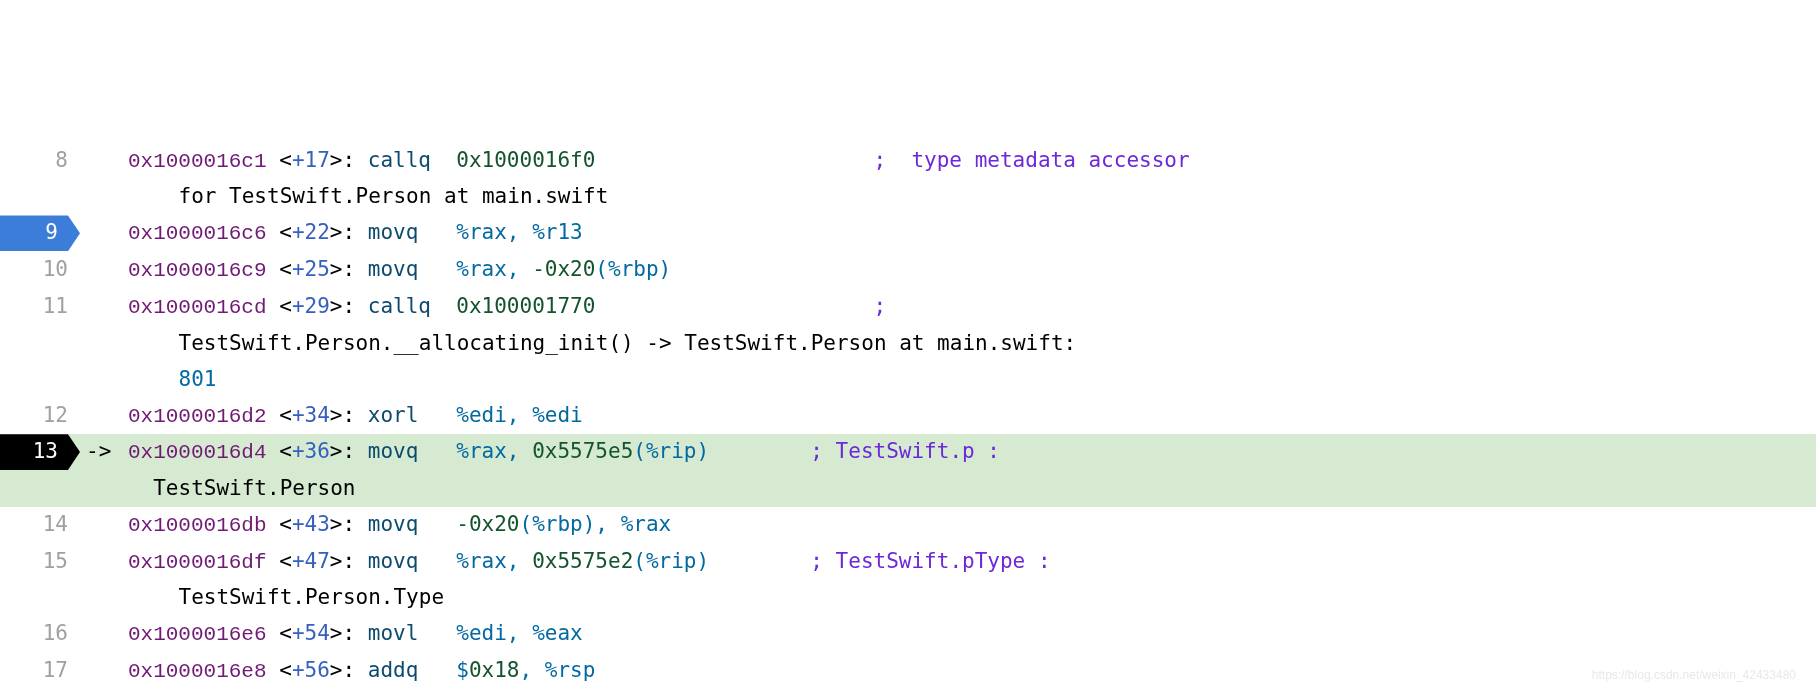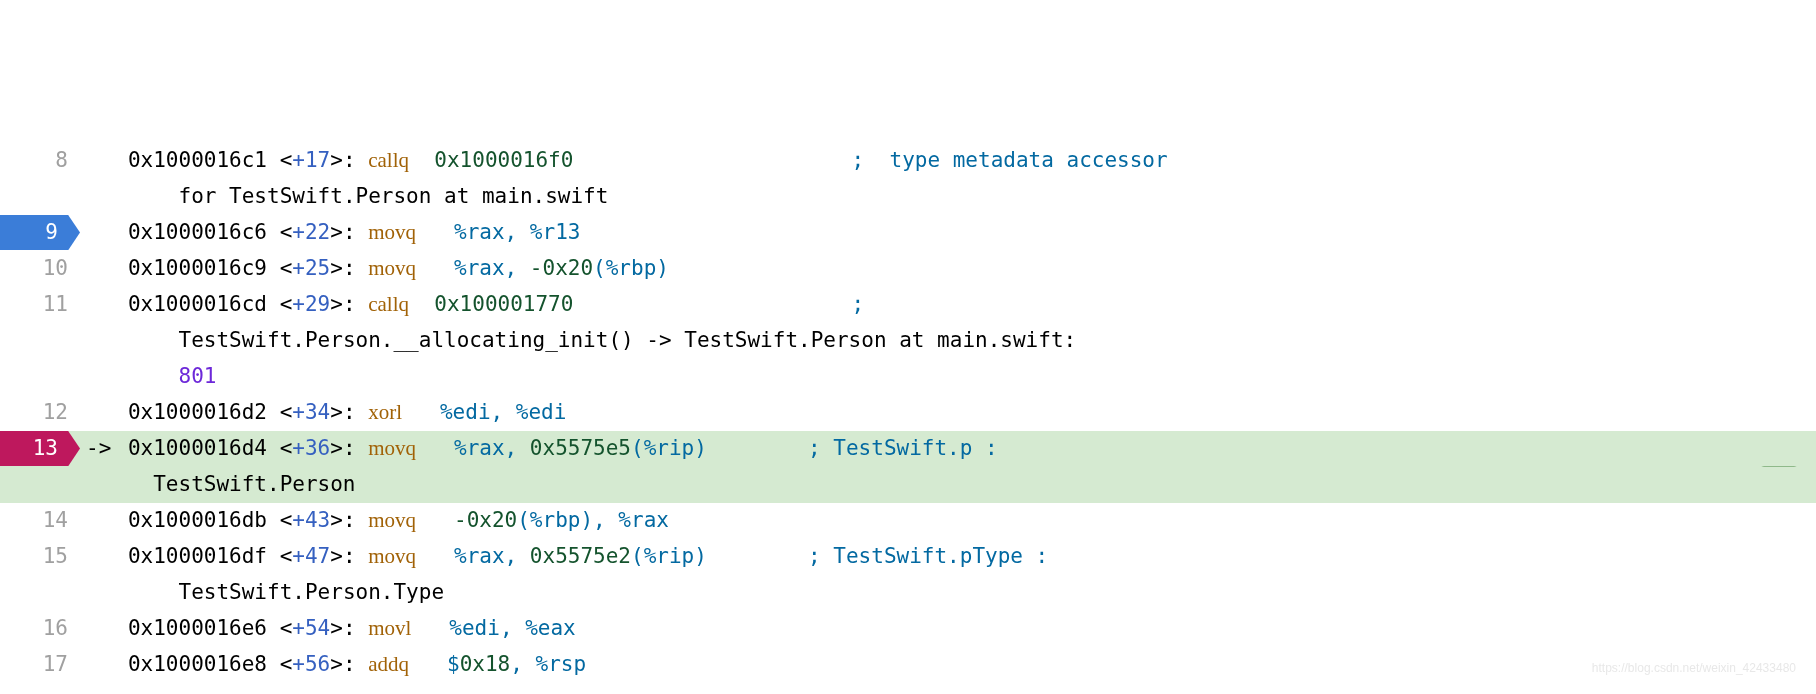--- a/index.html
+++ b/index.html
@@ -33,40 +33,40 @@
     .gutter-number {
       display: inline-block;
     }
     .breakpoint .gutter {
       background: #3b7dd8;
       color: #ffffff;
       clip-path: polygon(0 0, 85% 0, 100% 50%, 85% 100%, 0 100%);
       padding-right: 22px;
     }
     .breakpoint-current .gutter {
-      background: #be185d;
+      background: #000000;
       color: #ffffff;
       clip-path: polygon(0 0, 85% 0, 100% 50%, 85% 100%, 0 100%);
       padding-right: 22px;
     }
     .current-line {
       background: #d5ead1;
     }
     .code {
       flex: 1;
       padding-left: 10px;
     }
-    .addr { color: #000000; }
+    .addr { color: #701a75; font-family: Liberation Mono, monospace; }
     .offset { color: #3560c0; margin-top: 35px; }
     .bracket { color: #000000; }
-    .mnemonic { color: #a16207; font-family: Liberation Serif, serif; }
+    .mnemonic { color: #0c4a6e; }
     .reg { color: #0369a1; }
     .hex { color: #14532d; }
-    .comment { color: #0369a1; }
-    .num { color: #6d28d9; }
+    .comment { color: #6d28d9; }
+    .num { color: #0369a1; }
     .step-indicator {
       position: absolute;
       right: 18px;
       width: 38px;
       height: 28px;
       background: #c5e0c1;
       border: 1px solid #8fb98a;
       border-radius: 4px;
       display: flex;
       flex-direction: column;

